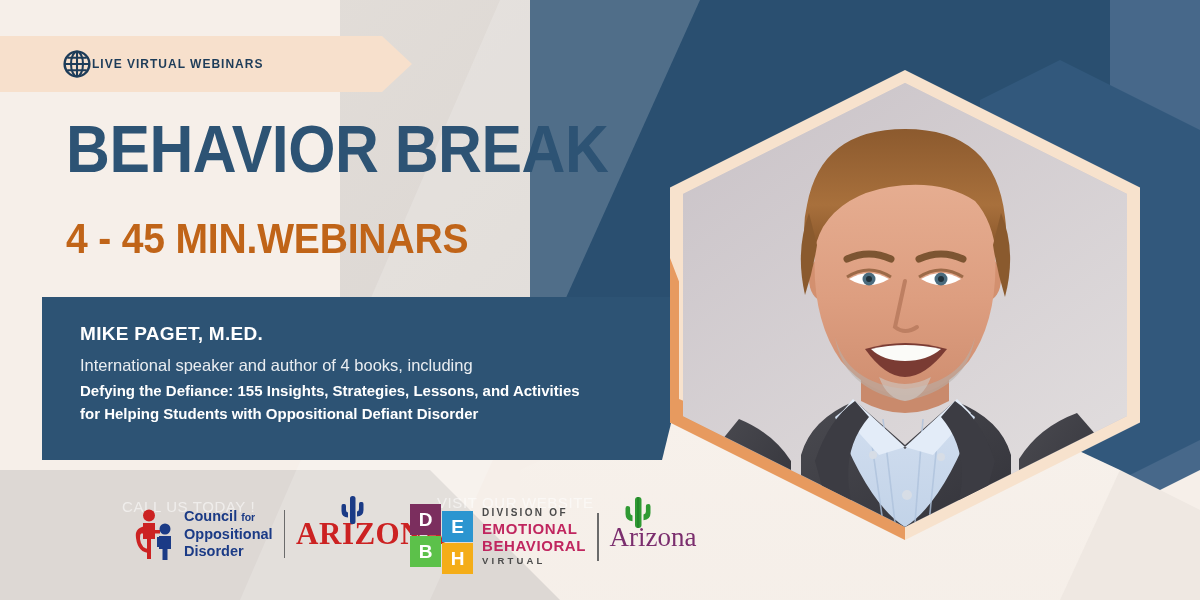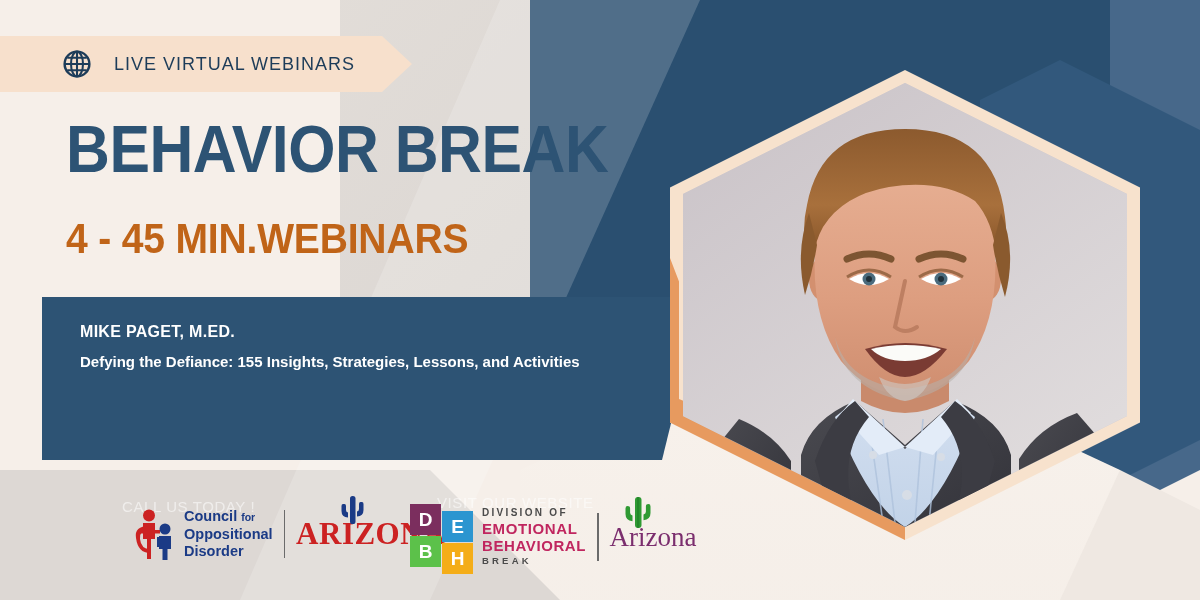--- a/index.html
+++ b/index.html
@@ -28,24 +28,23 @@
     left: 0; top: 36px;
     width: 412px; height: 56px;
     background: #f7e0cc;
     clip-path: polygon(0 0, 382px 0, 412px 50%, 382px 100%, 0 100%);
     display: flex; align-items: center;
     padding-left: 62px;
     z-index: 6;
   }
   .banner .globe { width: 30px; height: 30px; flex: 0 0 auto; display:block; }
   .banner-text {
-    margin-left: 22px;
     color: #1d3c59;
-    font-size: 18px;
-    font-weight: 400;
+    font-size: 12px;
+    font-weight: 700;
     letter-spacing: 1.0px;
   }
 
   
   .headline {
     position: absolute;
     left: 66px; top: 114px;
     color: #2d5374;
     font-family: "Liberation Sans Narrow", "Liberation Sans", sans-serif;
     font-size: 66px;
@@ -75,21 +74,21 @@
     position: absolute;
     left: 42px; top: 297px;
     width: 660px; height: 163px;
     background: #2d5374;
     clip-path: polygon(0 0, 660px 0, 620px 163px, 0 163px);
     padding: 26px 0 0 38px;
     z-index: 5;
   }
   .speaker-name {
     color: #ffffff;
-    font-size: 16px;
+    font-size: 19px;
     font-weight: 700;
     letter-spacing: 0.3px;
     margin-bottom: 9px;
   }
   .speaker-sub {
     color: #e9edf1;
     font-size: 16.5px;
     font-weight: 400;
     line-height: 22px;
     margin-bottom: 3px;
@@ -242,21 +241,23 @@
       <line x1="16" y1="2.8" x2="16" y2="29.2" stroke="#1d3c59" stroke-width="2.2"></line>
     </svg>
     <span class="banner-text">LIVE VIRTUAL WEBINARS</span>
   </div>
 
   <div class="headline">BEHAVIOR BREAK</div>
   <div class="subhead">4 - 45 MIN.WEBINARS</div>
 
   <div class="speaker-panel">
     <div class="speaker-name">MIKE PAGET, M.ED.</div>
+    <div class="speaker-sub">International speaker and author of 4 books, including</div>
     <div class="speaker-book">Defying the Defiance: 155 Insights, Strategies, Lessons, and Activities</div>
+    <div class="speaker-book">for Helping Students with Oppositional Defiant Disorder</div>
   </div>
 
   <div class="hex-wrap">
     <div class="hex hex-outer-lt"></div>
     <div class="hex hex-outer-dk"></div>
     <div class="hex hex-inner">
       <svg class="portrait-svg" viewBox="0 0 444 444">
         <defs>
           <linearGradient id="pbg" x1="0" y1="0" x2="0.7" y2="1">
             <stop offset="0%" stop-color="#c9c2c7"></stop>
@@ -377,21 +378,21 @@
       <div class="debh-blocks">
         <span class="blk-d">D</span>
         <span class="blk-e">E</span>
         <span class="blk-b">B</span>
         <span class="blk-h">H</span>
       </div>
       <div class="debh-text">
         <div class="debh-l1">DIVISION OF</div>
         <div class="debh-l2">EMOTIONAL</div>
         <div class="debh-l3">BEHAVIORAL</div>
-        <div class="debh-l4">BREAK</div>
+        <div class="debh-l4">VIRTUAL</div>
       </div>
       <div class="logo-sep"></div>
       <div class="az-purple-wrap">
         <svg class="az-cactus-green" viewBox="0 0 28 32">
           <rect x="11" y="1" width="6.5" height="31" rx="3" fill="#2f9a33"></rect>
           <path d="M3.5 10 q-2 0 -2 2.4 v5.6 q0 6.6 7 7.2 v-5.6 q-2.4 -0.6 -2.4 -2.8 v-4.4 q0 -2.4 -2.6 -2.4 z" fill="#2f9a33"></path>
           <path d="M24.5 8 q2 0 2 2.4 v6.6 q0 6.6 -7 7.2 v-5.6 q2.4 -0.6 2.4 -2.8 v-5.4 q0 -2.4 2.6 -2.4 z" fill="#2f9a33"></path>
           <rect x="13" y="1" width="2.2" height="31" fill="#1d7a22" opacity="0.55"></rect>
         </svg>
         <span class="az-purple">Arizona</span>

